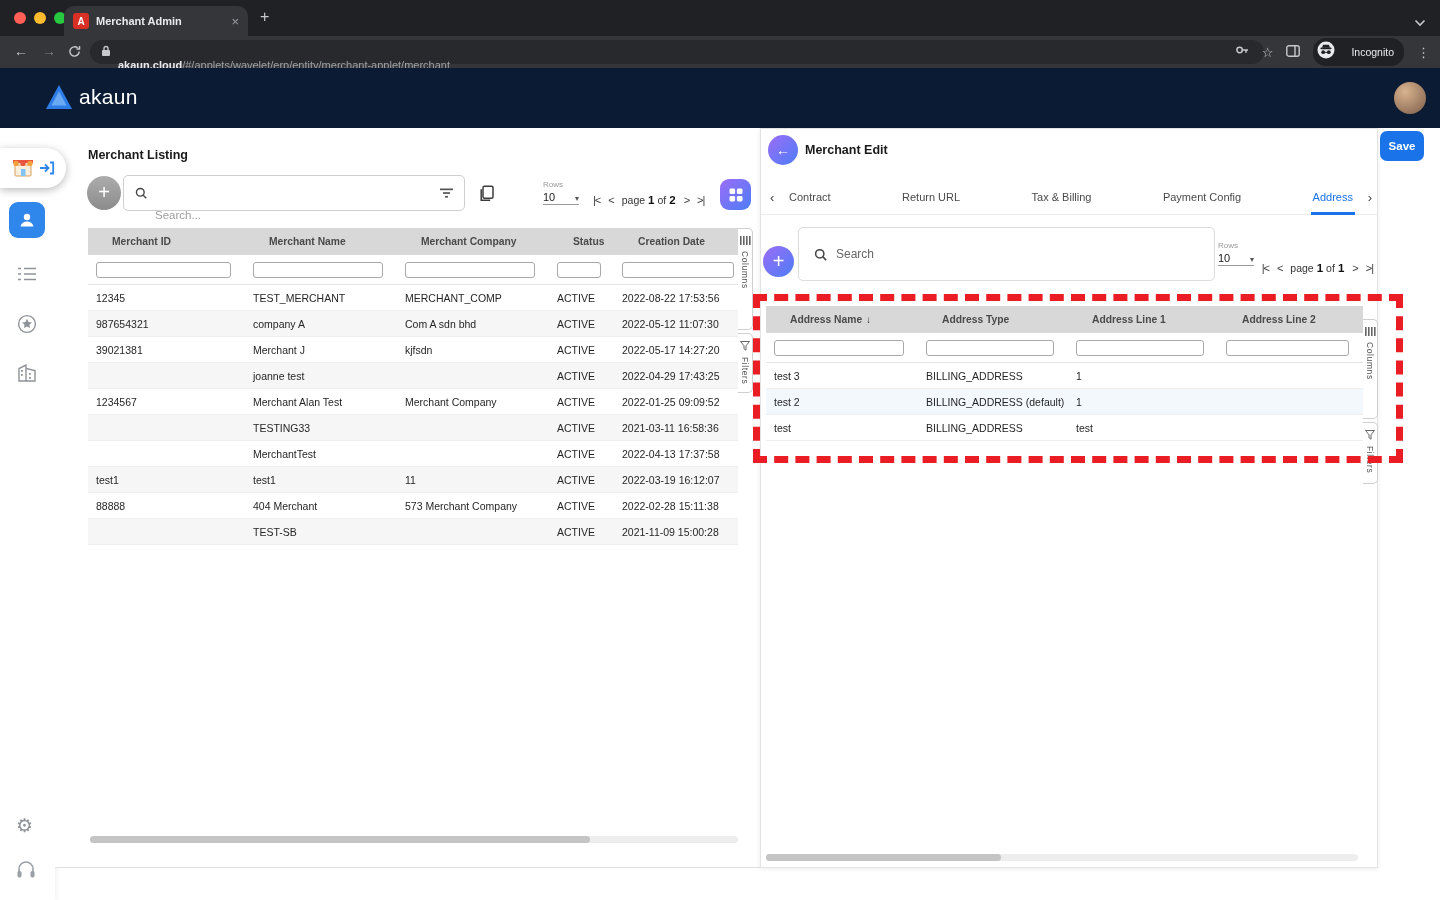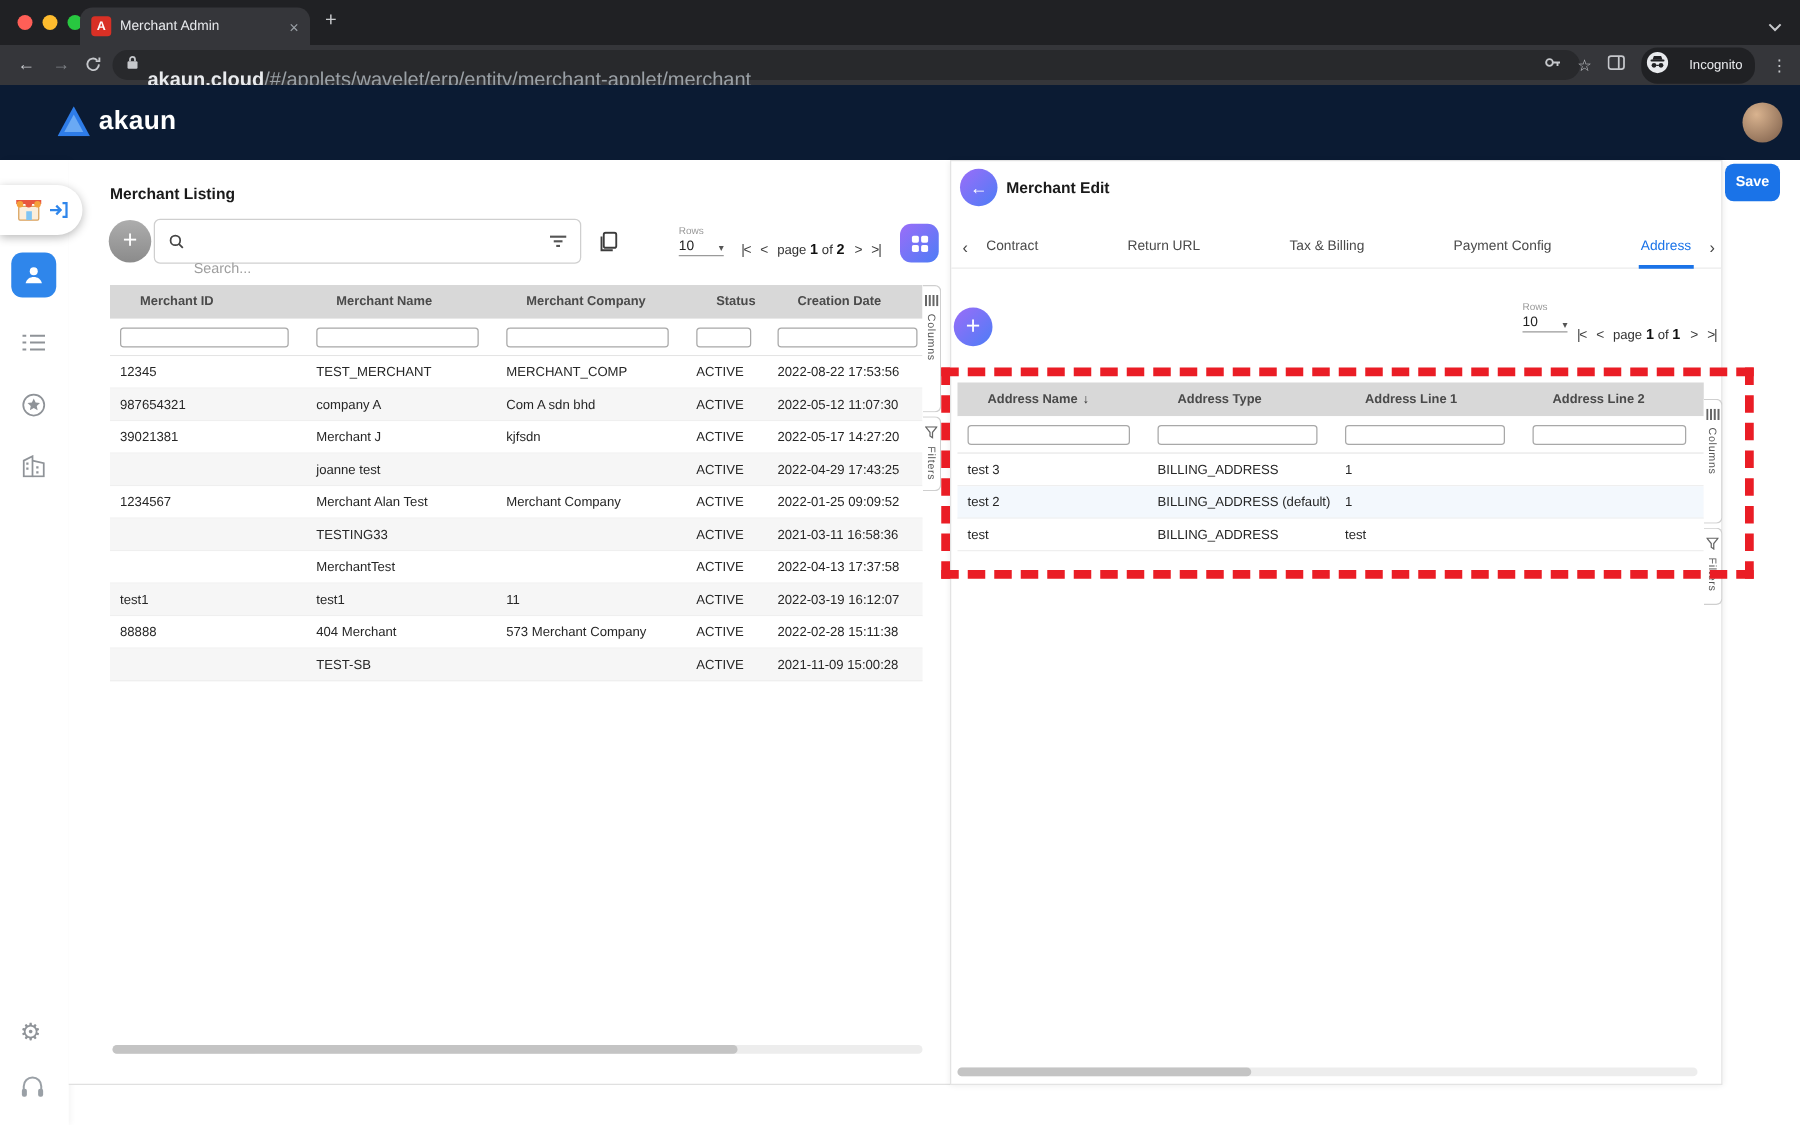--- a/index.html
+++ b/index.html
@@ -6,40 +6,40 @@
   html,body { width:1440px; height:900px; overflow:hidden; }
   body { position:relative; background:#fff; font-family:"Liberation Sans", sans-serif; }
 
   
   .tabstrip { position:absolute; top:0; left:0; width:100%; height:36px; background:#202124; }
   .lights { position:absolute; top:12px; left:14px; display:flex; gap:8px; }
   .light { width:12px; height:12px; border-radius:50%; }
   .light.red{background:#ff5f57}.light.yellow{background:#febc2e}.light.green{background:#28c840}
   .tab { position:absolute; left:64px; top:6px; width:184px; height:30px; background:#35363a; border-radius:10px 10px 0 0; display:flex; align-items:center; gap:7px; padding:0 9px; color:#e8eaed; font-size:11px; }
   .favicon { width:16px; height:16px; border-radius:3px; background:#d93025; color:#fff; font-size:10px; font-weight:bold; display:flex; align-items:center; justify-content:center; flex:0 0 16px;}
-  .tab-title { white-space:nowrap; overflow:hidden; }
+  .tab-title { white-space:nowrap; overflow:hidden;font-weight:bold; }
   .tab-close { margin-left:auto; color:#9aa0a6; font-size:13px; cursor:default; }
   .newtab { position:absolute; left:260px; top:8px; color:#c7c9cc; font-size:16px; }
   .tabs-chevron { position:absolute; right:14px; top:13px; }
 
   .toolbar { position:absolute; top:36px; left:0; width:100%; height:32px; background:#35363a; }
   .nav-ic { position:absolute; top:7px; font-size:14px; color:#c6c8cc; }
   .nav-back{left:14px;} .nav-fwd{left:42px; color:#7d8085;} .nav-reload{left:68px; top:9px;}
   .urlbar { position:absolute; left:90px; top:4px; right:176px; height:24px; background:#28292c; border-radius:13px; display:flex; align-items:center; gap:7px; padding:0 11px; }
-  .url-text { font-size:16px; color:#9aa0a6; white-space:nowrap; overflow:hidden;margin-top:25px; }
+  .url-text { font-size:11px; color:#9aa0a6; white-space:nowrap; overflow:hidden;margin-top:25px; }
   .url-domain { color:#e8eaed; font-weight:bold; }
   .tb-right { position:absolute; right:10px; top:0; height:32px; display:flex; align-items:center; gap:13px; }
   .incog-pill { display:flex; align-items:center; gap:16px; background:#202124; border-radius:13px; padding:3px 10px 3px 4px; }
   .incog-label { font-size:10.5px; color:#e8eaed; }
   .glyph-ic { color:#c6c8cc; font-size:13px; }
 
   
   .app-header { position:absolute; top:68px; left:0; width:100%; height:60px; background:#0b1b33; }
   .logo { position:absolute; left:46px; top:17px; display:flex; align-items:center; gap:7px; }
-  .logo-text { color:#fff; font-size:21px; font-weight:bold; letter-spacing:.3px; }
+  .logo-text { color:#fff; font-size:21px; font-weight:normal; letter-spacing:.3px; }
   .avatar { position:absolute; right:14px; top:14px; width:32px; height:32px; border-radius:50%; background:radial-gradient(circle at 35% 30%, #d9b38f, #7a5c48); }
 
   
   .app-body { position:absolute; top:128px; left:0; right:0; bottom:0; background:#fff; }
 
   .sidebar { position:absolute; left:0; top:0; width:55px; height:100%; background:#fff; box-shadow:2px 0 5px rgba(0,0,0,.05); }
   .applet-pill { position:absolute; left:0; top:20px; width:66px; height:40px; background:#fff; border-radius:0 22px 22px 0; box-shadow:0 2px 8px rgba(0,0,0,.28); display:flex; align-items:center; justify-content:center; gap:4px; z-index:6; }
   .person-btn { position:absolute; left:9px; top:74px; width:36px; height:36px; border-radius:9px; background:#2f86eb; display:flex; align-items:center; justify-content:center; }
   .side-ic { position:absolute; left:17px; }
   .gear-ic { position:absolute; left:16px; top:686px; font-size:19px; color:#8f9398; }
@@ -465,20 +465,27 @@
         <span class="rtab">Payment Config</span>
         <span class="rtab active">Address</span>
       </div>
       <span class="tab-chev tc-r">›</span>
     </div>
 
     <div class="circle-btn purple-grad rc-add">
       <span class="plus-glyph">+</span>
     </div>
 
+    <div class="rc-search">
+      <svg width="15" height="15" viewBox="0 0 20 20">
+          <circle cx="9" cy="9" r="5.5" fill="none" stroke="#444" stroke-width="2"></circle>
+          <line x1="13.2" y1="13.2" x2="17.5" y2="17.5" stroke="#444" stroke-width="2"></line>
+        </svg>
+      <input type="text" placeholder="Search" style="">
+    </div>
 
     <div class="rows-widget rc-rows">
       <div class="rows-label">Rows</div>
       <div class="rows-select">
         <span>10</span>
         <span class="caret">▾</span>
       </div>
     </div>
 
     <div class="pager rc-pager">

